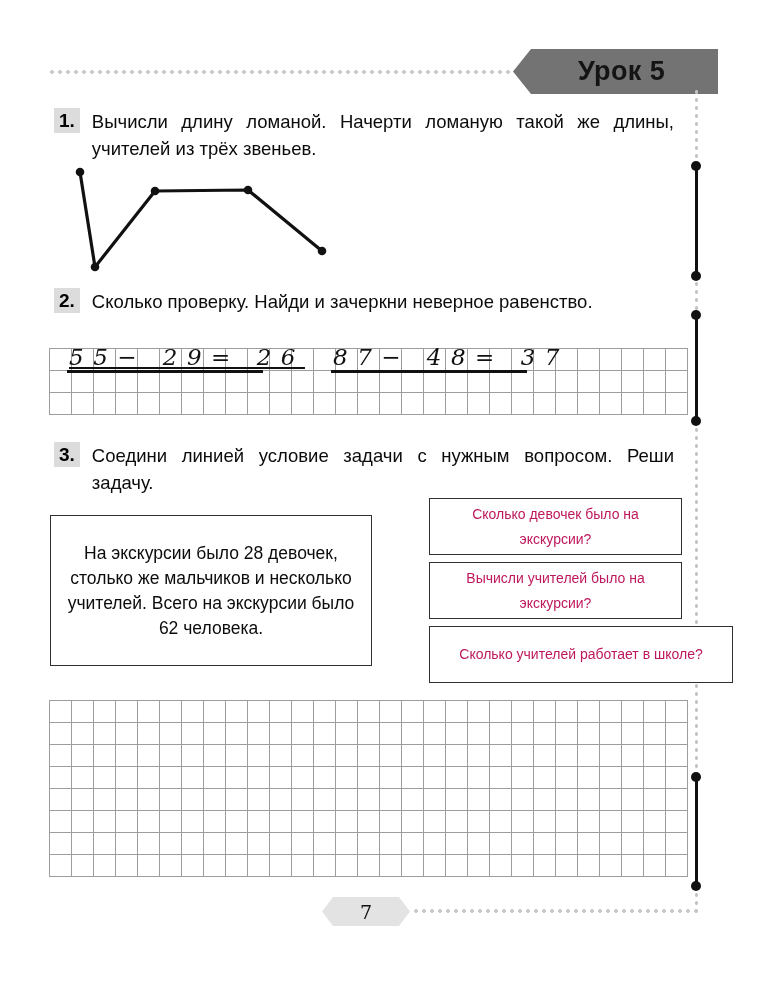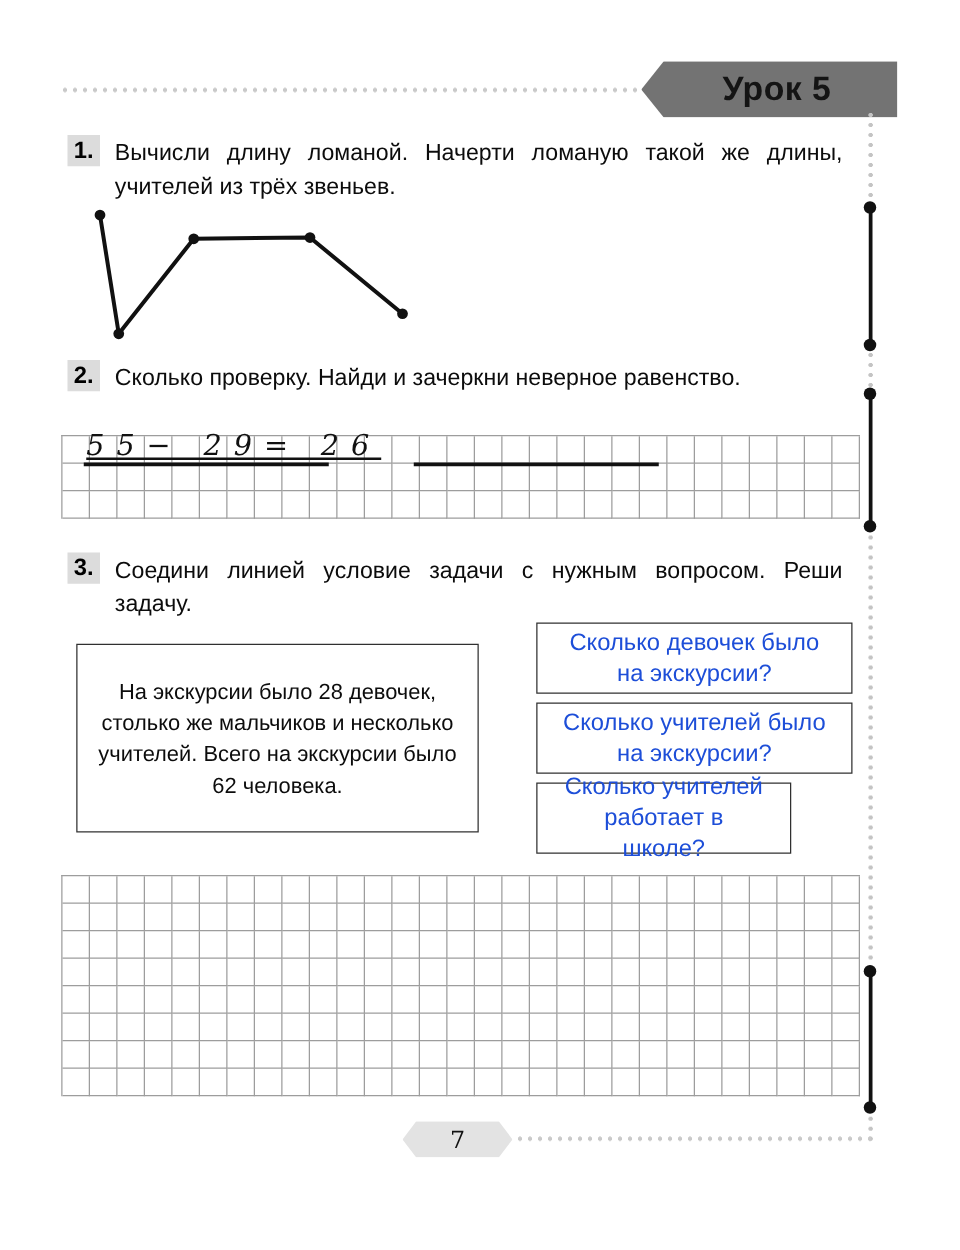--- a/index.html
+++ b/index.html
@@ -152,27 +152,26 @@
     align-items: center;
     justify-content: center;
     text-align: center;
     background: #fff;
   }
   .problem-box {
     font-size: 17.5px;
     line-height: 25px;
     padding: 6px 10px;
     color: #0c0c0c;
-    margin-left: 11px;
   }
   .q-box {
-    font-size: 19px;
+    font-size: 14px;
     line-height: 25px;
     padding: 4px 20px;
-    color: #1d4ed8;
+    color: #be185d;
   }
 
   
   .page-badge {
     position: absolute;
     left: 322px;
     top: 897px;
     width: 88px;
     height: 29px;
     background: #e3e3e3;
@@ -329,39 +328,40 @@
       <div class="cell"></div>
       <div class="cell"></div>
       <div class="cell"></div>
       <div class="cell"></div>
       <div class="cell"></div>
       <div class="cell"></div>
     </div>
   <div class="eq-layer" style="left:49px;top:348px;width:640px;height:68px;">
     <div class="equation" id="eq-0" style="left:20px;top:-2px;text-decoration:underline;">55− 29= 26</div>
     <div class="eq-underline" style="left:18px;top:22px;width:196px;"></div>
+    <div class="equation" id="eq-1" style="left:284px;top:-2px;">87− 48= 37</div>
     <div class="eq-underline" style="left:282px;top:22px;width:196px;"></div>
   </div>
 
   <div class="task" style="left:54px;top:442px;width:620px;">
     <div class="task-num">3.</div>
     <div class="task-text justify">Соедини линией условие задачи с нужным вопросом. Реши задачу.</div>
   </div>
 
   <div class="box problem-box" style="left:50px;top:515px;width:322px;height:151px;">
     <div>На экскурсии было 28 девочек, столько же мальчиков и несколько учителей. Всего на экскурсии было 62 человека.</div>
   </div>
 
   <div class="box q-box" style="left:429px;top:498px;width:253px;height:57px;">
     <div>Сколько девочек было на экскурсии?</div>
   </div>
   <div class="box q-box" style="left:429px;top:562px;width:253px;height:57px;">
-    <div>Сколько учителей было на экскурсии?</div>
-  </div>
-  <div class="box q-box" style="left:429px;top:626px;width:204px;height:57px;">
+    <div>Вычисли учителей было на экскурсии?</div>
+  </div>
+  <div class="box q-box" style="left:429px;top:626px;width:304px;height:57px;">
     <div>Сколько учителей работает в школе?</div>
   </div>
 
   <div id="grid-bottom" class="grid" style="left: 49px; top: 700px; grid-template-columns: repeat(29, 22px); grid-template-rows: repeat(8, 22px);">
       <div class="cell"></div>
       <div class="cell"></div>
       <div class="cell"></div>
       <div class="cell"></div>
       <div class="cell"></div>
       <div class="cell"></div>

